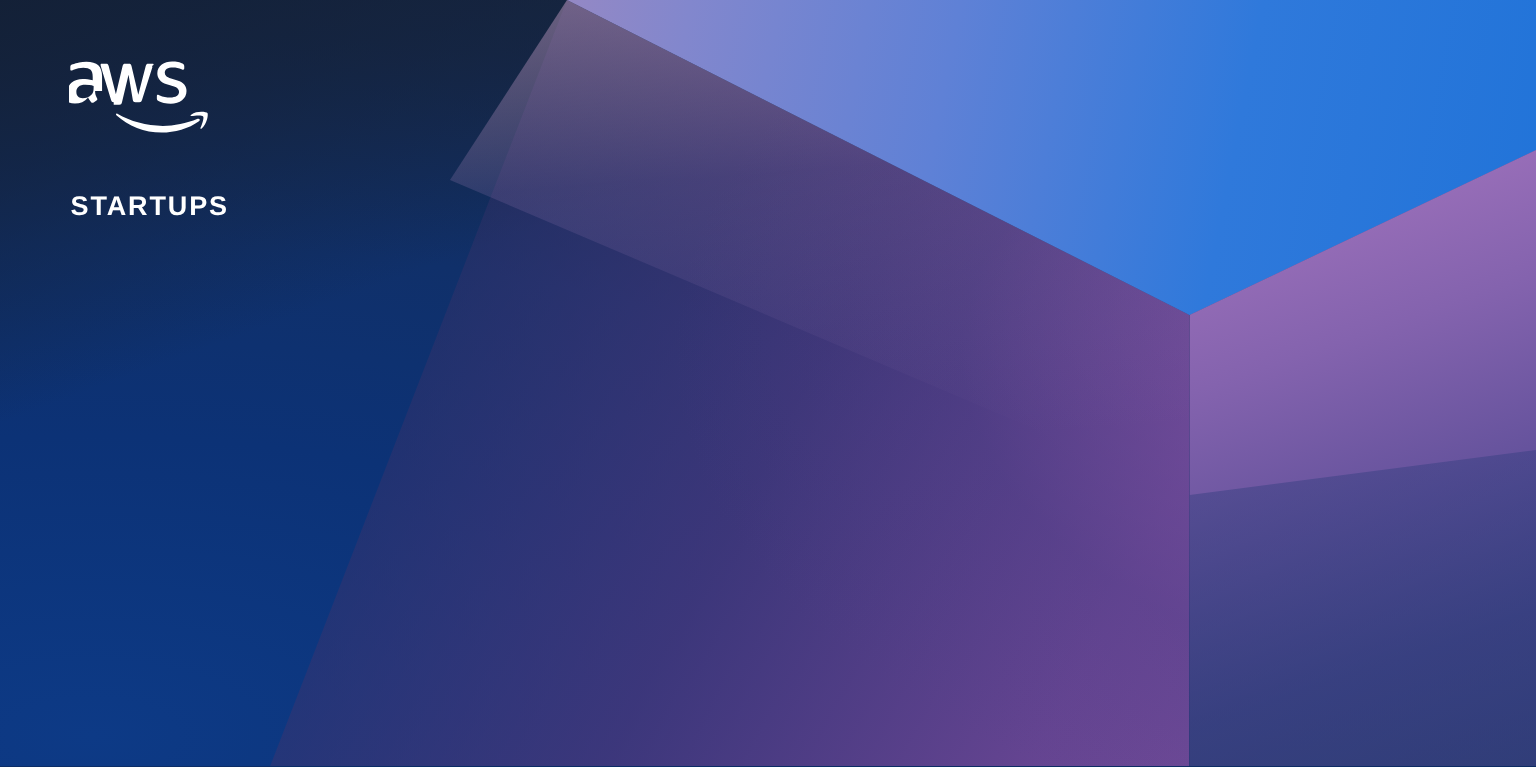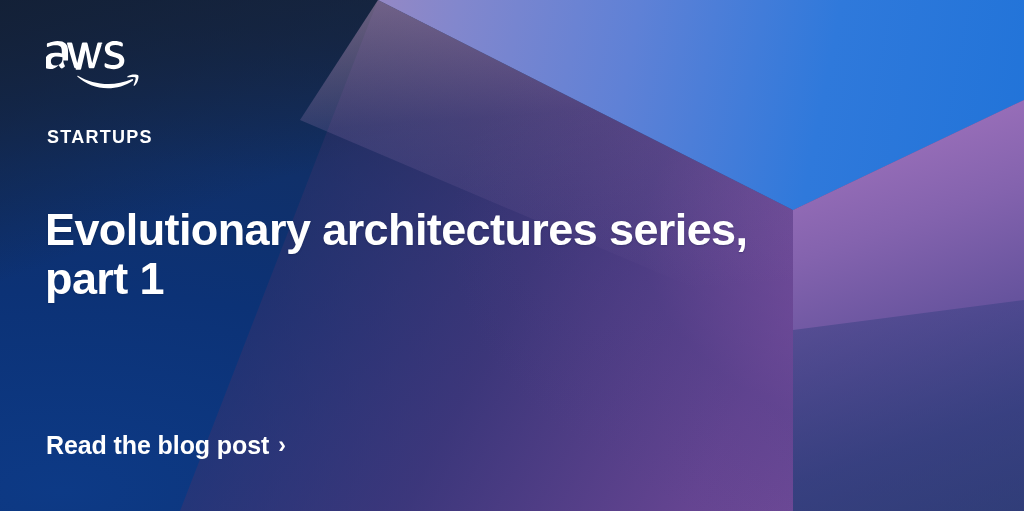--- a/index.html
+++ b/index.html
@@ -171,21 +171,16 @@
           <path d="M17.4 22.6c0 1.1.12 2 .33 2.66.24.66.54 1.38.96 2.16.15.24.21.48.21.69 0 .3-.18.6-.57.9l-1.89 1.26c-.27.18-.54.27-.78.27-.3 0-.6-.15-.9-.42a9.3 9.3 0 0 1-1.08-1.41c-.3-.51-.6-1.09-.93-1.78-2.34 2.76-5.28 4.14-8.82 4.14-2.52 0-4.53-.72-6-2.16C-.15 27.47-.9 25.55-.9 23.15c0-2.55.9-4.62 2.73-6.18 1.83-1.56 4.26-2.34 7.35-2.34 1.02 0 2.07.09 3.18.24 1.11.15 2.25.39 3.45.66v-2.19c0-2.28-.48-3.87-1.41-4.8-.96-.93-2.58-1.38-4.89-1.38-1.05 0-2.13.12-3.24.39-1.11.27-2.19.6-3.24 1.02-.48.21-.84.33-1.05.39-.21.06-.36.09-.48.09-.42 0-.63-.3-.63-.93V6.65c0-.48.06-.84.21-1.05.15-.21.42-.42.84-.63C3.97 4.4 5.26 3.98 6.76 3.65c1.5-.36 3.09-.54 4.77-.54 3.63 0 6.3.82 8 2.47 1.68 1.65 2.52 4.16 2.52 7.52v9.5zM9.16 27.5c.99 0 2.01-.18 3.09-.54 1.08-.36 2.04-1.02 2.85-1.92.48-.57.84-1.2 1.02-1.92.18-.72.3-1.59.3-2.61v-1.26c-.87-.21-1.8-.39-2.76-.51a22.6 22.6 0 0 0-2.82-.18c-2.01 0-3.48.39-4.47 1.2-.99.81-1.47 1.95-1.47 3.45 0 1.41.36 2.46 1.11 3.18.72.75 1.77 1.11 3.15 1.11zM29.8 30.2c-.54 0-.9-.09-1.14-.3-.24-.18-.45-.6-.63-1.17L21.3 6.44c-.18-.6-.27-.99-.27-1.2 0-.48.24-.75.72-.75h2.94c.57 0 .96.09 1.17.3.24.18.42.6.6 1.17l4.8 18.93 4.47-18.93c.15-.6.33-.99.57-1.17.24-.21.66-.3 1.2-.3h2.4c.57 0 .96.09 1.2.3.24.18.45.6.57 1.17l4.53 19.17 4.95-19.17c.18-.6.39-.99.6-1.17.24-.21.63-.3 1.17-.3h2.79c.48 0 .75.24.75.75 0 .15-.3.3-.6.48-.3.21-.9.42-.18.72l-7.02 22.29c-.18.6-.39.99-.63 1.17-.24.21-.63.3-1.14.3h-2.58c-.57 0-.96-.09-1.2-.3-.24-.21-.45-.6-.57-1.2L39.7 11.9l-4.41 18.36c-.15.6-.33.99-.57 1.2-.24.21-.66.3-1.2.3H29.8zM67.9 31.13c-1.59 0-3.18-.18-4.71-.54-1.53-.36-2.73-.75-3.51-1.2-.48-.27-.81-.57-.93-.84a2.1 2.1 0 0 1-.18-.84v-1.53c0-.63.24-.93.69-.93.18 0 .36.03.54.09.18.06.45.18.75.3 1.02.45 2.13.81 3.3 1.05 1.2.24 2.37.36 3.57.36 1.89 0 3.36-.33 4.38-.99 1.02-.66 1.56-1.62 1.56-2.85 0-.84-.27-1.53-.81-2.1-.54-.57-1.56-1.08-3.03-1.56l-4.35-1.35c-2.19-.69-3.81-1.71-4.8-3.06-.99-1.32-1.5-2.79-1.5-4.35 0-1.26.27-2.37.81-3.33a7.7 7.7 0 0 1 2.16-2.46c.9-.69 1.92-1.2 3.12-1.56 1.2-.36 2.46-.51 3.78-.51.66 0 1.35.03 2.01.12.69.09 1.32.21 1.95.33.6.15 1.17.3 1.71.48.54.18.96.36 1.26.54.42.24.72.48.9.75.18.24.27.57.27.99v1.41c0 .63-.24.96-.69.96-.24 0-.63-.12-1.14-.36-1.71-.78-3.63-1.17-5.76-1.17-1.71 0-3.06.27-3.99.84-.93.57-1.41 1.44-1.41 2.67 0 .84.3 1.56.9 2.13.6.57 1.71 1.14 3.3 1.65l4.26 1.35c2.16.69 3.72 1.65 4.65 2.88.93 1.23 1.38 2.64 1.38 4.2 0 1.29-.27 2.46-.78 3.48a8.07 8.07 0 0 1-2.19 2.64c-.93.75-2.04 1.29-3.33 1.68-1.35.42-2.76.63-4.29.63z"></path>
 
           <path d="M86.63 42.77c-6.69 4.94-16.41 7.56-24.78 7.56-11.73 0-22.29-4.34-30.27-11.55-.63-.57-.06-1.34.69-.9 8.64 5.02 19.32 8.05 30.36 8.05 7.44 0 15.6-1.55 23.13-4.73 1.11-.5 2.07.74.87 1.57z"></path>
           <path d="M89.42 39.59c-.86-1.1-5.67-.53-7.83-.26-.65.08-.75-.49-.16-.91 3.84-2.7 10.14-1.92 10.86-1.02.73.91-.2 7.22-3.79 10.23-.56.47-1.09.22-.84-.39.81-2.03 2.62-6.56 1.76-7.65z"></path>
         </g>
       </svg>
     </div>
 
     <div class="eyebrow">STARTUPS</div>
 
-    <h1 class="headline">Evolutionary architectures series, part 1</h1>
 
-    <a class="cta" href="#">
-      <span>Read the blog post</span>
-      <span class="cta-chevron">›</span>
-    </a>
 
   </div>
 </div>
 
 </body></html>

